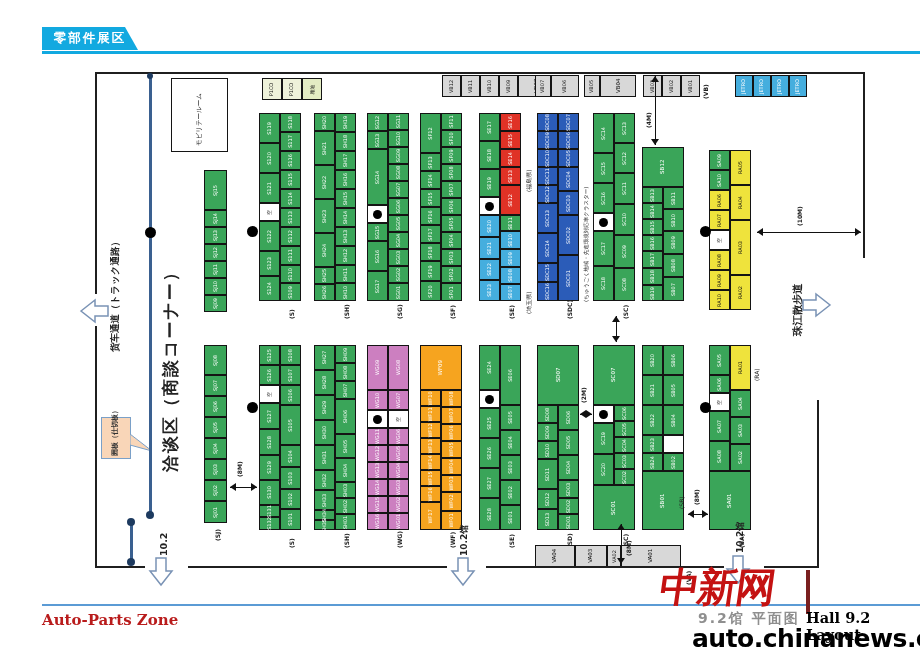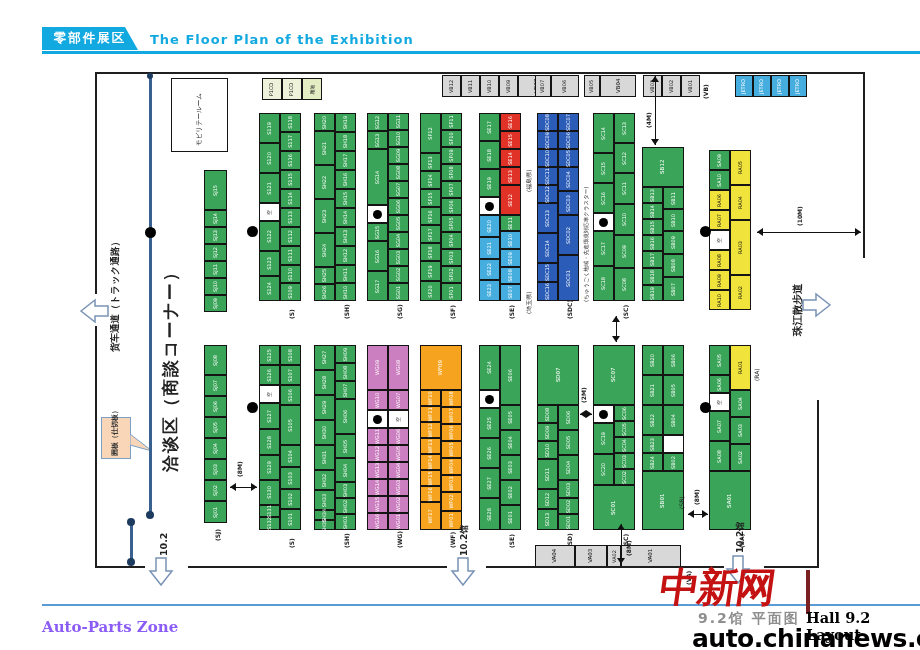--- a/index.html
+++ b/index.html
@@ -9,21 +9,21 @@
   
   #hdr-tag{left:42px;top:27px;width:96px;height:23px;display:flex;align-items:center;justify-content:center;
     color:#fff;font-size:12.5px;font-weight:bold;letter-spacing:2px;
     clip-path:polygon(0 0,calc(100% - 13px) 0,100% 100%,0 100%);}
   #hdr-title{left:150px;top:32px;font-size:13px;font-weight:bold;letter-spacing:1px;}
   #hdr-rule{left:42px;top:51px;width:878px;height:2.5px;}
   
   #ftr-rule{left:42px;top:604px;width:878px;height:2px;background:#5b9bd5;}
   #ftr-zone{left:42px;top:611px;display:flex;align-items:baseline;gap:14px;}
   #ftr-zone .cn{font-size:17px;color:#111;letter-spacing:4px;}
-  #ftr-zone .en{font-size:15px;font-weight:bold;font-family:"DejaVu Serif","Liberation Serif",serif;color:#8b5cf6;margin-top:7px;}
+  #ftr-zone .en{font-size:15px;font-weight:bold;font-family:"DejaVu Serif","Liberation Serif",serif;color:#b91c1c;}
   #logo-cn{left:660px;top:560px;font-size:40px;font-weight:bold;color:#c41212;
     font-family:"DejaVu Serif","Liberation Serif",serif;transform:skewX(-8deg);letter-spacing:-2px;}
   #logo-bar{left:806px;top:570px;width:4px;height:44px;background:#7a2020;}
   #logo-auto{left:815px;top:562px;font-size:42px;font-weight:bold;color:#000;letter-spacing:1px;}
   #hall-cn{left:698px;top:610px;font-size:14px;font-weight:bold;color:#8f8f8f;letter-spacing:2px;}
   #hall-en{left:806px;top:609px;font-size:14.5px;font-weight:bold;color:#000;
     font-family:"DejaVu Serif","Liberation Serif",serif;}
   #site{left:692px;top:624px;font-size:25px;font-weight:bold;color:#000;letter-spacing:-0.5px;}
   
   .wall{background:#1f1f1f;}
@@ -39,21 +39,20 @@
   .tri{position:absolute;width:0;height:0;}
 </style>
 </head>
 <body>
 
 <div id="stage">
 
   <div class="abs" id="hdr-tag" style="background: rgb(18, 169, 224);">
     <span>零部件展区</span>
   </div>
-  <div class="abs" id="hdr-title" style="color: rgb(18, 169, 224);">The Floor Plan of the Exhibition</div>
   <div class="abs" id="hdr-rule" style="background: rgb(18, 169, 224);"></div>
 
   <div class="abs" id="plan" style="left:0;top:0;width:920px;height:650px;">
       <div class=" island" style="left: 204px; top: 170px; width: 23px; position: absolute;">
         <div style="display: flex;">
           <div style="display: flex; flex-direction: column; width: 23px;">
             <div class="cell" style="width: 23px; height: 40px; background: rgb(58, 165, 89);">
               <span class="cellspan" style="font-size: 5px; color: rgb(255, 255, 255);">SJ15</span>
             </div>
             <div class="cell" style="width: 23px; height: 17px; background: rgb(58, 165, 89);">

